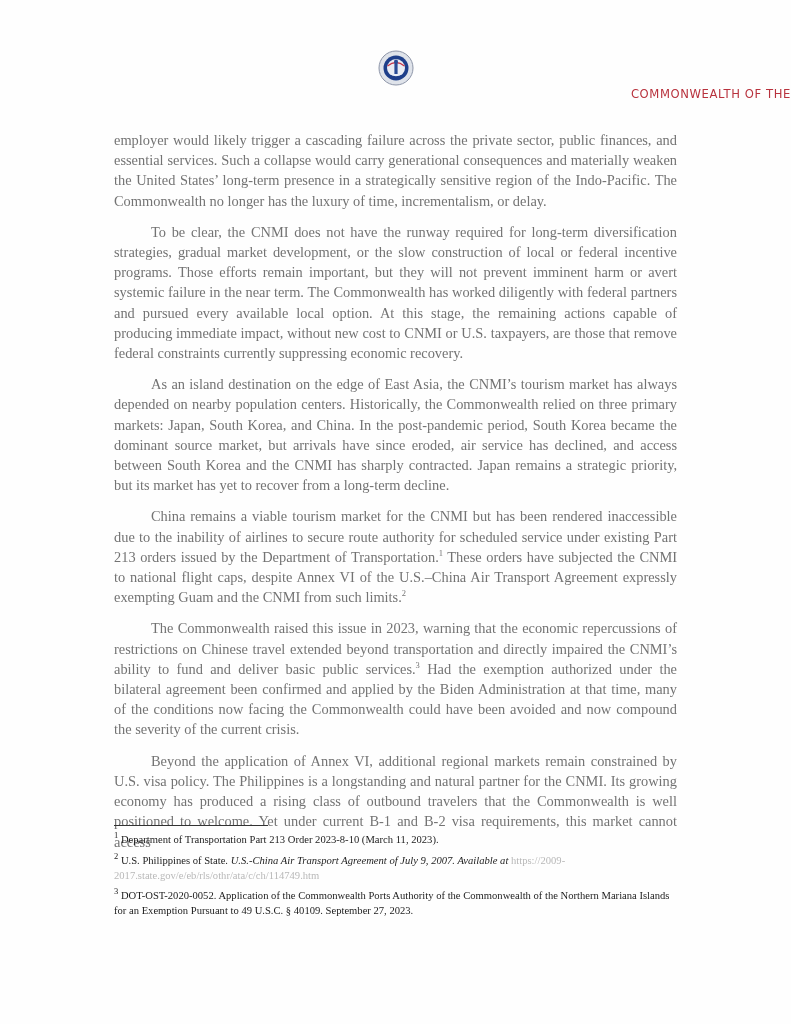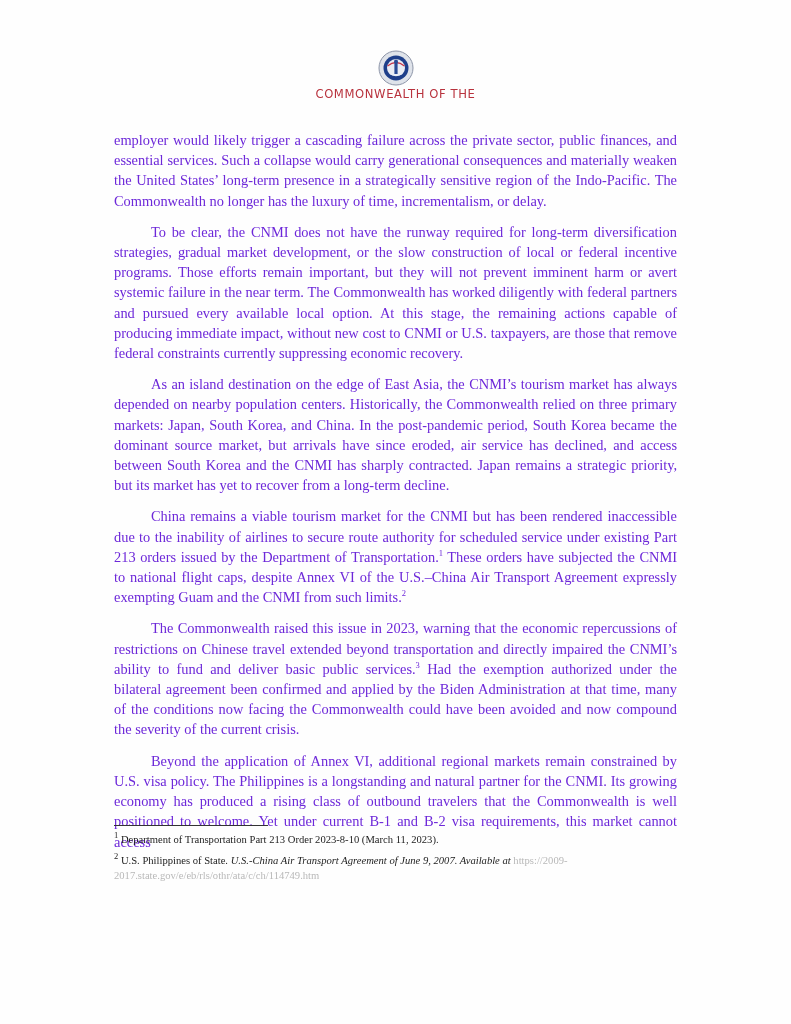--- a/index.html
+++ b/index.html
@@ -1,22 +1,22 @@
 <!DOCTYPE html>
 <html><head>
 <meta charset="utf-8">
 <style>
   html, body { margin: 0; padding: 0; background: #ffffff; }
   body { width: 791px; height: 1024px; position: relative; overflow: hidden; }
   .page { position: absolute; left: 0; top: 0; width: 791px; height: 1024px; background: #fefefe; }
-  .letterhead { position: absolute; left: 0; top: 50px; width: 791px; text-align: center; }
+  .letterhead { position: absolute; left: 0; top: 50px; width: 791px; text-align: right; }
   .seal { width: 36px; height: 36px; margin: 0 auto; border-radius: 50%; position: relative; }
   .org-line { font-family: "DejaVu Sans", sans-serif; color: #b8323d; font-size: 11.6px; letter-spacing: 0.6px; line-height: 11px; }
   .body-text { position: absolute; left: 114px; width: 563px; top: 130px;
-    font-family: "Liberation Serif", serif; font-size: 14.4px; line-height: 20.2px; color: #6d28d9; text-align: justify; }
+    font-family: "Liberation Serif", serif; font-size: 14.4px; line-height: 20.2px; color: #737373; text-align: justify; }
   .body-text p { margin: 0 0 11px 0; }
   .body-text p.indent { text-indent: 37px; }
   sup { font-size: 8.5px; line-height: 0; vertical-align: super; }
   .rule { position: absolute; left: 114px; top: 825px; width: 154px; height: 1px; background: #333; }
   .footnotes { position: absolute; left: 114px; width: 570px; top: 833px;
     font-family: "Liberation Serif", serif; font-size: 10.6px; line-height: 14.8px; color: #1c1c1c; }
   .footnotes p { margin: 0 0 6px 0; }
   .footnotes .link { color: #b8b8b8; }
   .footnotes i { font-style: italic; }
 </style>
@@ -46,16 +46,17 @@
     <p class="indent">As an island destination on the edge of East Asia, the CNMI’s tourism market has always depended on nearby population centers. Historically, the Commonwealth relied on three primary markets: Japan, South Korea, and China. In the post-pandemic period, South Korea became the dominant source market, but arrivals have since eroded, air service has declined, and access between South Korea and the CNMI has sharply contracted. Japan remains a strategic priority, but its market has yet to recover from a long-term decline.</p>
     <p class="indent"><span>China remains a viable tourism market for the CNMI but has been rendered inaccessible due to the inability of airlines to secure route authority for scheduled service under existing Part 213 orders issued by the Department of Transportation.</span><sup>1</sup><span> These orders have subjected the CNMI to national flight caps, despite Annex VI of the U.S.–China Air Transport Agreement expressly exempting Guam and the CNMI from such limits.</span><sup>2</sup></p>
     <p class="indent"><span>The Commonwealth raised this issue in 2023, warning that the economic repercussions of restrictions on Chinese travel extended beyond transportation and directly impaired the CNMI’s ability to fund and deliver basic public services.</span><sup>3</sup><span> Had the exemption authorized under the bilateral agreement been confirmed and applied by the Biden Administration at that time, many of the conditions now facing the Commonwealth could have been avoided and now compound the severity of the current crisis.</span></p>
     <p class="indent">Beyond the application of Annex VI, additional regional markets remain constrained by U.S. visa policy. The Philippines is a longstanding and natural partner for the CNMI. Its growing economy has produced a rising class of outbound travelers that the Commonwealth is well positioned to welcome. Yet under current B-1 and B-2 visa requirements, this market cannot access</p>
   </div>
 
   <div class="rule"></div>
 
   <div class="footnotes">
     <p><sup>1</sup> <span>Department of Transportation Part 213 Order 2023-8-10 (March 11, 2023).</span></p>
-    <p><sup>2</sup> <span>U.S. Philippines of State. </span><i>U.S.-China Air Transport Agreement of June 9, 2007. Available at</i><span class="link"> https://2009-2017.state.gov/e/eb/rls/othr/ata/c/ch/114749.htm</span></p>
+    <p><sup>2</sup> <span>U.S. Philippines of State. </span><i>U.S.-China Air Transport Agreement of July 9, 2007. Available at</i><span class="link"> https://2009-2017.state.gov/e/eb/rls/othr/ata/c/ch/114749.htm</span></p>
+    <p><sup>3</sup> <span>DOT-OST-2020-0052. Application of the Commonwealth Ports Authority of the Commonwealth of the Northern Mariana Islands for an Exemption Pursuant to 49 U.S.C. § 40109. September 27, 2023.</span></p>
   </div>
 
 </div>
 
 </body></html>

